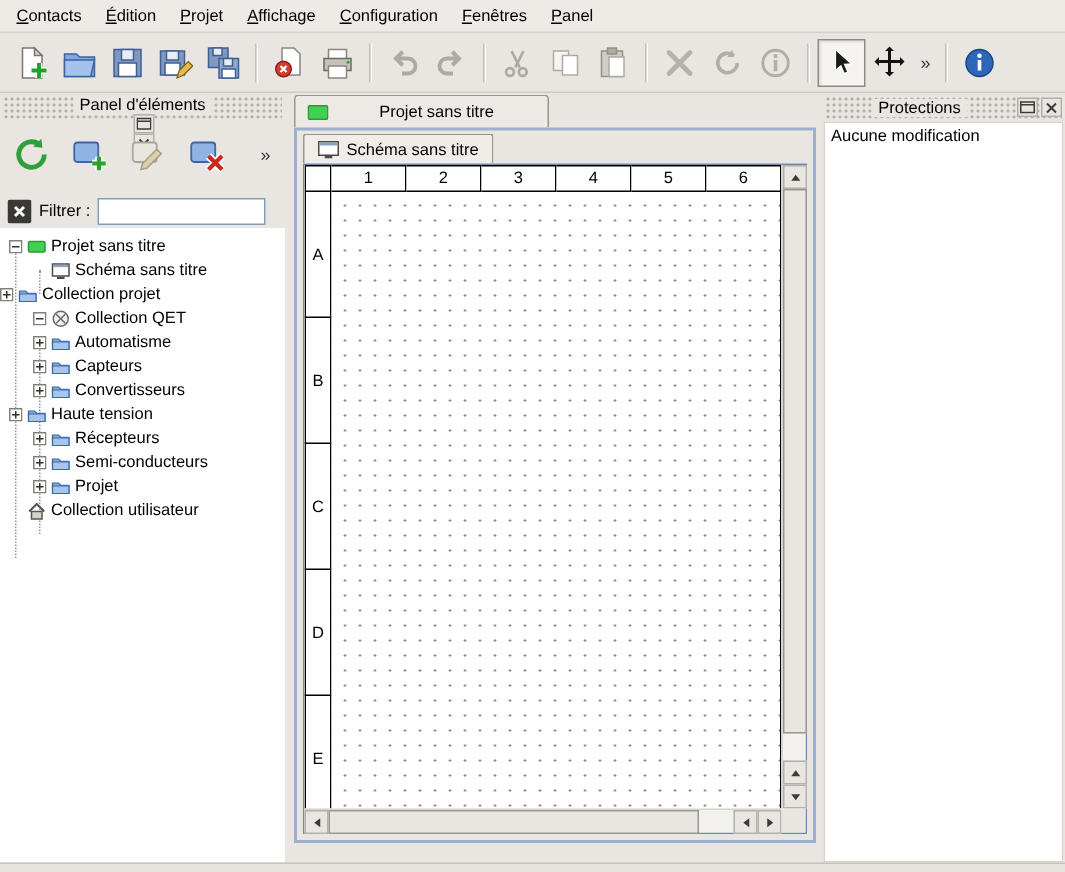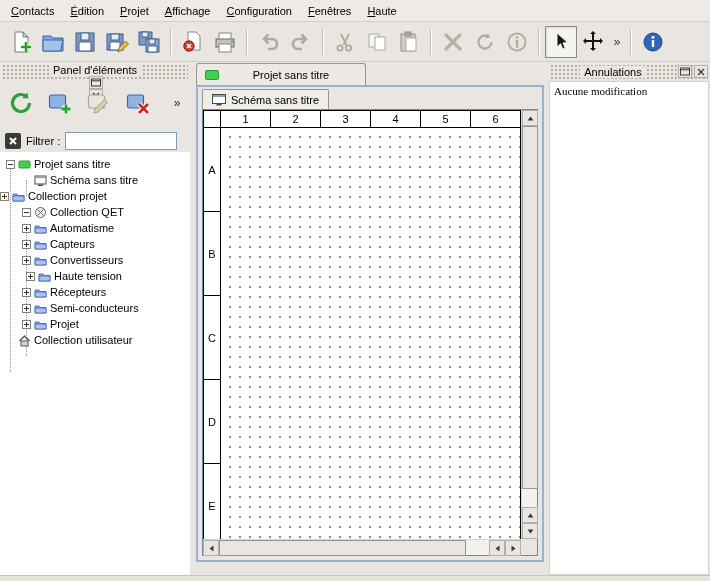--- a/index.html
+++ b/index.html
@@ -124,38 +124,38 @@
           display:flex; align-items:center; justify-content:center; }
   .vscroll .sbtn { width:16px; height:16px; left:0; }
   .hscroll .sbtn { width:16px; height:16px; top:0; }
   .vthumb { position:absolute; left:0; width:16px; top:16px; bottom:50px; background:#e9e6e1; border:1px solid #9a968e; }
   .hthumb { position:absolute; top:0; height:16px; left:16px; right:55px; background:#e9e6e1; border:1px solid #9a968e; }
 
   
   #right-dock-title { left:550px; top:64px; width:158px; }
   #right-dock-content {
     position:absolute; left:549px; top:81px; width:160px; bottom:6px;
-    background:#fff; border:1px solid #d8d4cc; padding:3px 4px;font-family:Liberation Serif, serif;
+    background:#fff; border:1px solid #d8d4cc; padding:3px 4px;
   }
 
   
   #statusbar { position:absolute; left:0; right:0; bottom:0; height:6px;
                background:#e6e3dd; border-top:1px solid #c8c4bc; }
 </style>
 </head>
 <body>
 
 <div id="menubar">
   <span class="menu-item">Contacts</span>
   <span class="menu-item">Édition</span>
   <span class="menu-item">Projet</span>
   <span class="menu-item">Affichage</span>
   <span class="menu-item">Configuration</span>
   <span class="menu-item">Fenêtres</span>
-  <span class="menu-item">Haute</span>
+  <span class="menu-item">Panel</span>
 </div>
 
 <div id="toolbar">
   <div class="tbtn">
     <svg width="24" height="24" viewBox="0 0 24 24">
       <path d="M6 2h8l5 5v15H6z" fill="#fff" stroke="#7a766e"></path>
       <path d="M14 2v5h5z" fill="#d8d5ce" stroke="#7a766e"></path>
       <path d="M17 12v10M12 17h10" stroke="#fff" stroke-width="4.6"></path>
       <path d="M17 12v10M12 17h10" stroke="#23a127" stroke-width="2.6"></path>
     </svg>
@@ -439,21 +439,21 @@
         </svg>
       </span>
     <span class="ticon">
         <svg width="13" height="13" viewBox="0 0 13 13">
           <path d="M1 4h4l1.5 1.5H12V11H1z" fill="#85abdc" stroke="#3d66a8" stroke-width="0.8"></path>
           <path d="M1 6h11v5H1z" fill="#a8c4ec" stroke="#3d66a8" stroke-width="0.8"></path>
         </svg>
       </span>
     <span class="tlabel">Convertisseurs</span>
   </div>
-  <div class="trow" style="padding-left:26px">
+  <div class="trow" style="padding-left:6px">
     <span class="exp">
         <svg width="9" height="9">
           <rect x="0.5" y="0.5" width="8" height="8" fill="#fff" stroke="#848078"></rect>
           <line x1="2" y1="4.5" x2="7" y2="4.5" stroke="#333"></line>
           <line x1="4.5" y1="2" x2="4.5" y2="7" stroke="#333"></line>
         </svg>
       </span>
     <span class="ticon">
         <svg width="13" height="13" viewBox="0 0 13 13">
           <path d="M1 4h4l1.5 1.5H12V11H1z" fill="#85abdc" stroke="#3d66a8" stroke-width="0.8"></path>
@@ -600,21 +600,21 @@
             <path d="M1.5 0.5L5.5 3.5L1.5 6.5z" fill="#3a3a3a"></path>
           </svg>
       </div>
     </div>
     <div class="scorner"></div>
   </div>
 </div>
 
 <div id="right-dock-title" class="dock-title">
   <span class="grow"></span>
-  <span class="ttl">Annulations</span>
+  <span class="ttl">Protections</span>
   <span class="grow"></span>
   <span class="dock-btn">
     <svg width="10" height="9" viewBox="0 0 10 9">
       <rect x="0.5" y="1" width="9" height="7" fill="none" stroke="#3a3a3a"></rect>
       <line x1="0.5" y1="2.8" x2="9.5" y2="2.8" stroke="#3a3a3a"></line>
     </svg>
   </span>
   <span class="dock-btn">
     <svg width="8" height="8" viewBox="0 0 8 8">
       <path d="M1 1l6 6M7 1L1 7" stroke="#3a3a3a" stroke-width="1.3"></path>

